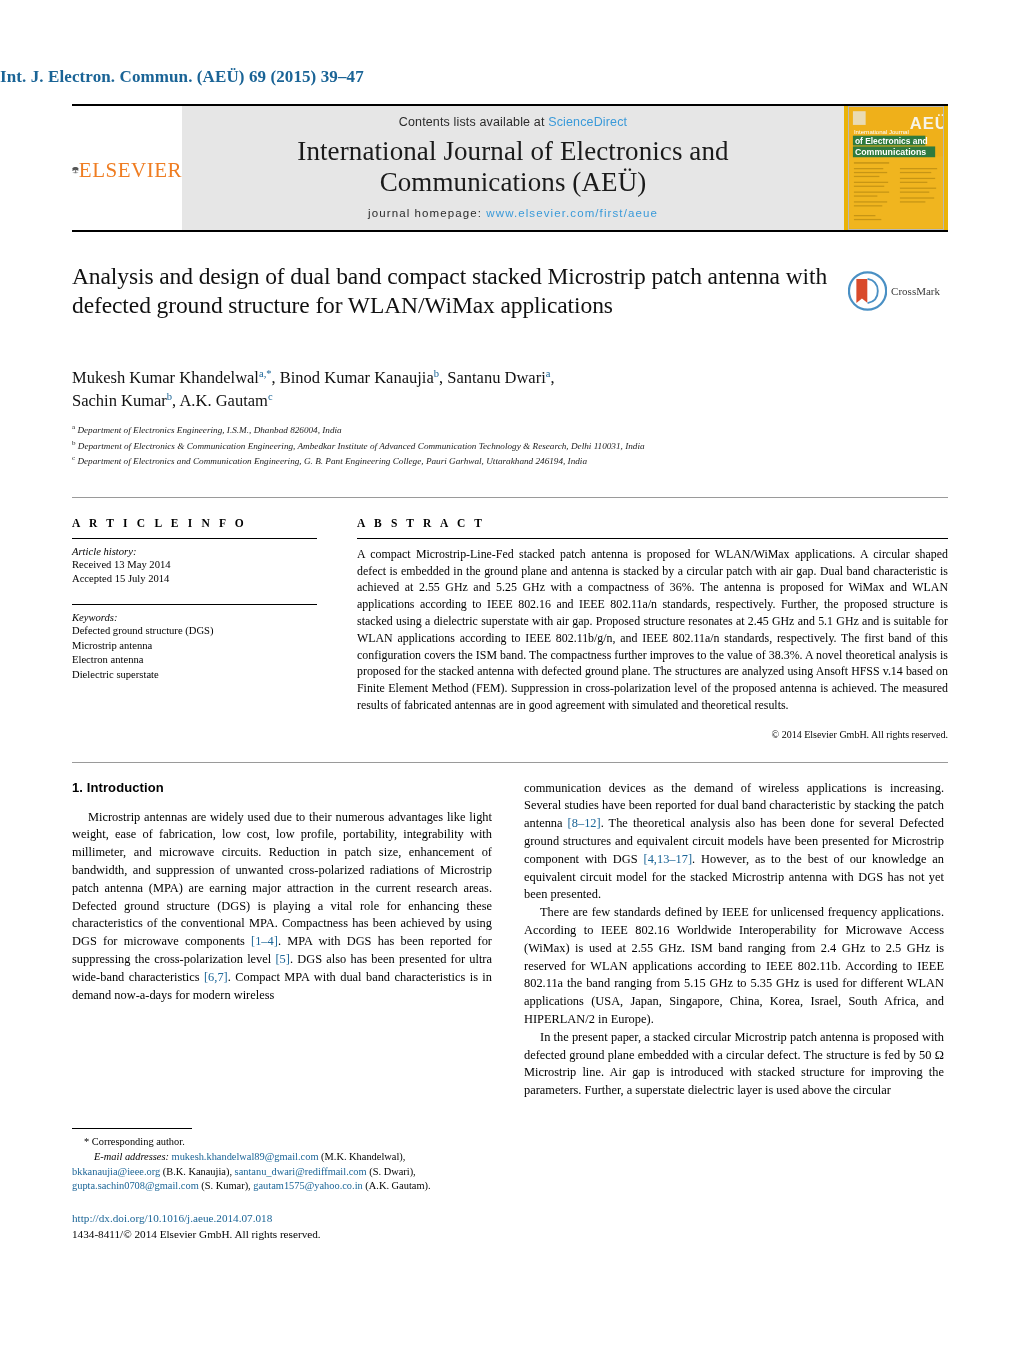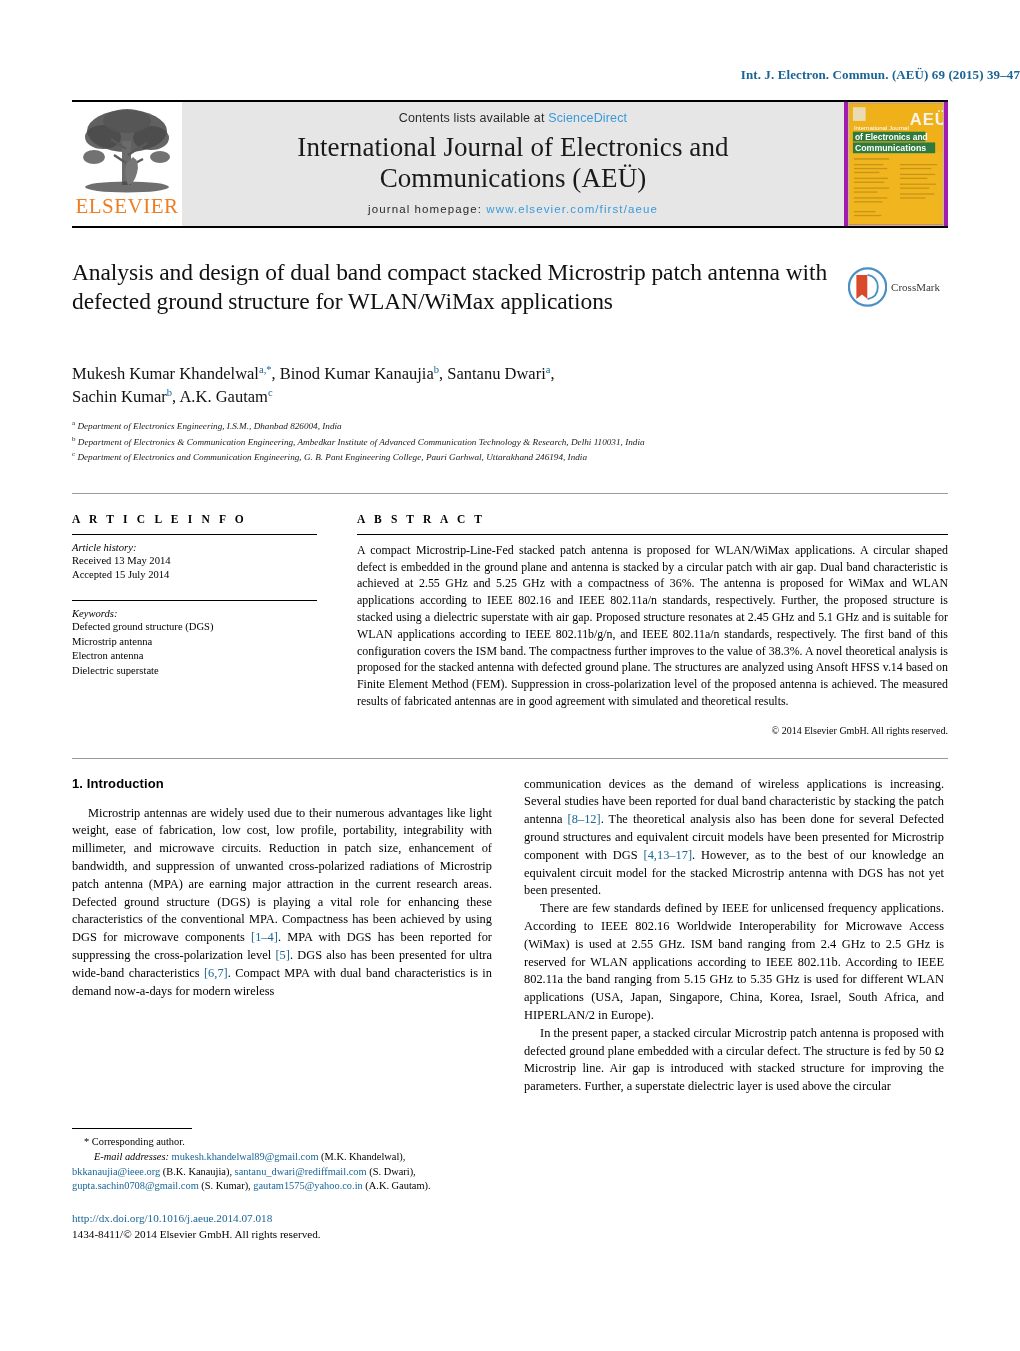--- a/index.html
+++ b/index.html
@@ -19,44 +19,44 @@
 
   .page {
     width: 1020px;
     height: 1351px;
     padding: 0;
     position: relative;
   }
 
   
   .running-head {
-    text-align: right;
+    text-align: left;
     color: #1a6496;
     font-family: "Liberation Serif", serif;
-    font-size: 13px;
+    font-size: 17px;
     font-weight: bold;
     letter-spacing: 0.1px;
     padding-top: 67px;
   }
 
   
   .masthead {
     margin: 17px 72px 0 72px;
     border-top: 2.6px solid #000;
     border-bottom: 2.6px solid #000;
     display: flex;
     flex-direction: row;
     align-items: stretch;
     height: 128px;
   }
   .elsevier-block {
     width: 110px;
     flex: 0 0 110px;
     display: flex;
-    flex-direction: column;
+    flex-direction: row;
     align-items: center;
     justify-content: flex-start;
     padding-top: 3px;
     background: #fff;
   }
   .elsevier-tree {
     width: 92px;
     height: 90px;
     display: block;
   }
@@ -102,21 +102,21 @@
     letter-spacing: 1.1px;
     margin-top: 9px;
   }
   .homepage-line .url { color: #3a9ad9; }
   .cover-block {
     width: 104px;
     flex: 0 0 104px;
     display: flex;
     align-items: center;
     justify-content: center;
-    background: #a21caf;
+    background: #eab308;
   }
   .cover-thumb {
     width: 96px;
     height: 124px;
     border: 1px solid #b8b8b8;
     display: block;
   }
 
   
   .title-area {

